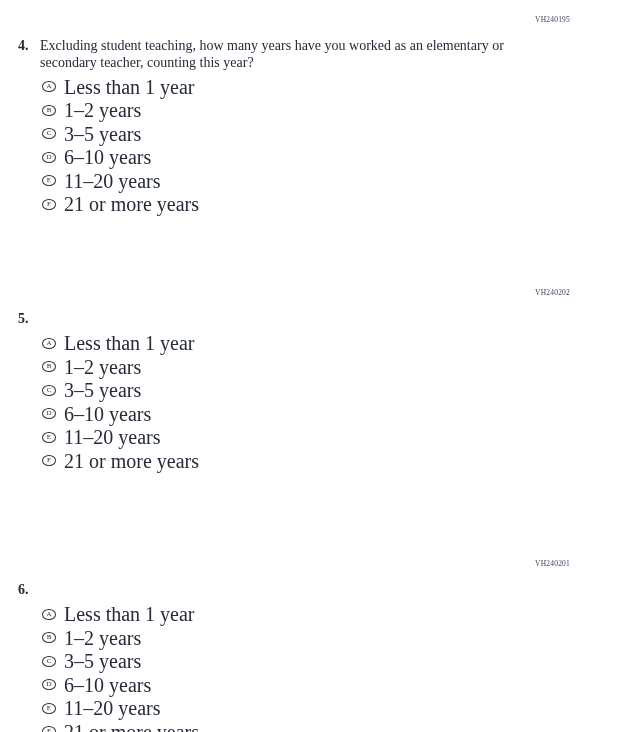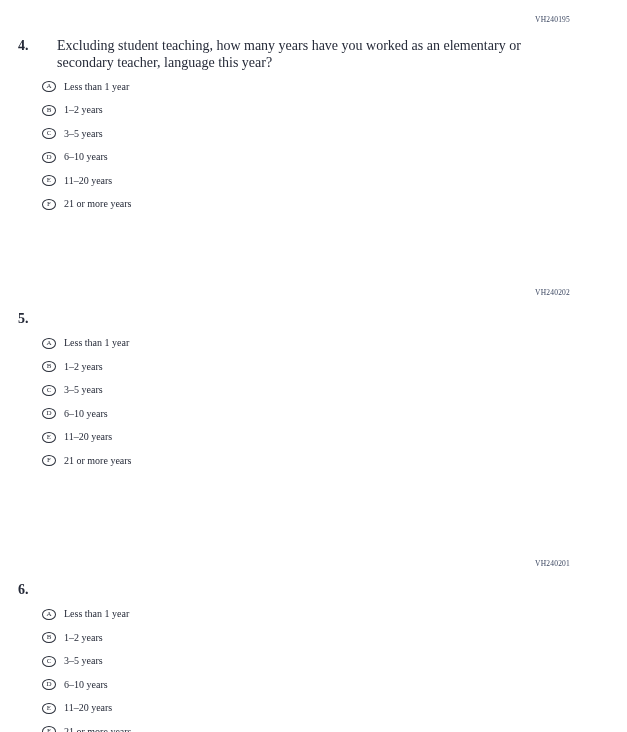--- a/index.html
+++ b/index.html
@@ -37,21 +37,21 @@
     width: 22px;
     flex: 0 0 22px;
     font-weight: bold;
     font-size: 14px;
     line-height: 16.5px;
   }
   .question-text {
     font-size: 14px;
     line-height: 16.5px;
   }
-  .question-line { white-space: nowrap; margin-left: 17px; }
+  .question-line { white-space: nowrap; }
   .options {
     margin-top: 4px;
     padding-left: 42px;
   }
   .option-row {
     display: flex;
     align-items: center;
     height: 23.5px;
   }
   .bubble {
@@ -62,37 +62,37 @@
     border-radius: 50%;
     display: inline-flex;
     align-items: center;
     justify-content: center;
     font-size: 7px;
     line-height: 1;
     color: #2a2f3a;
     margin-right: 8px;
   }
   .option-label {
-    font-size: 10px;
+    font-size: 20px;
     line-height: 16px;
     white-space: nowrap;
   }
 </style>
 </head>
 <body>
 
 <div class="page">
 
   <div class="question-block qb-1">
     <div class="item-code">VH240195</div>
     <div class="question-row">
       <div class="question-number">4.</div>
       <div class="question-text">
         <div class="question-line">Excluding student teaching, how many years have you worked as an elementary or</div>
-        <div class="question-line">secondary teacher, language this year?</div>
+        <div class="question-line">secondary teacher, counting this year?</div>
       </div>
     </div>
     <div class="options">
       <div class="option-row">
         <span class="bubble">A</span>
         <span class="option-label">Less than 1 year</span>
       </div>
       <div class="option-row">
         <span class="bubble">B</span>
         <span class="option-label">1–2 years</span>

